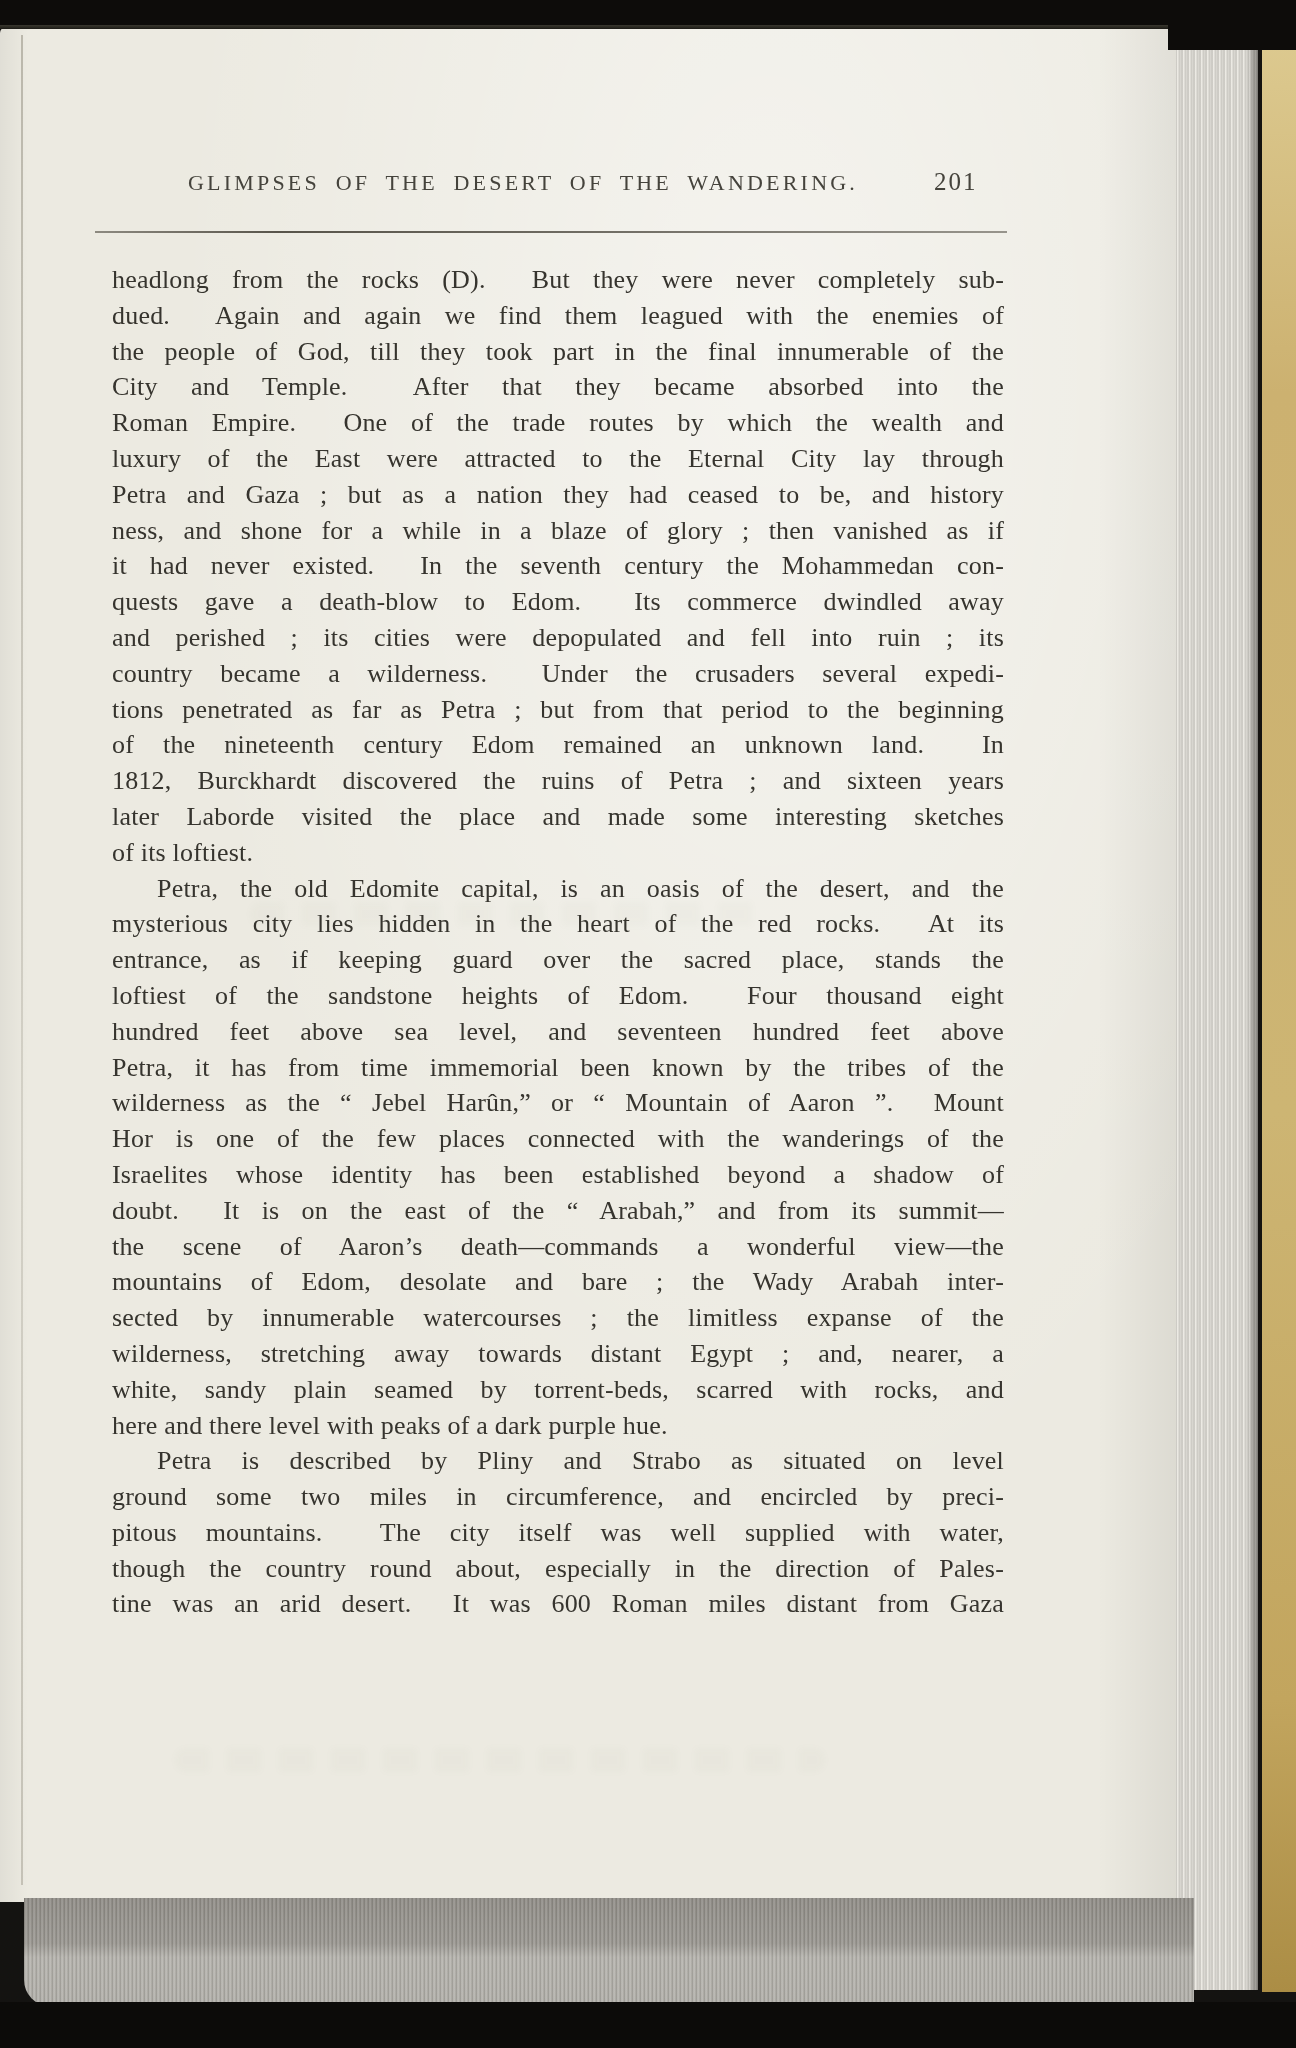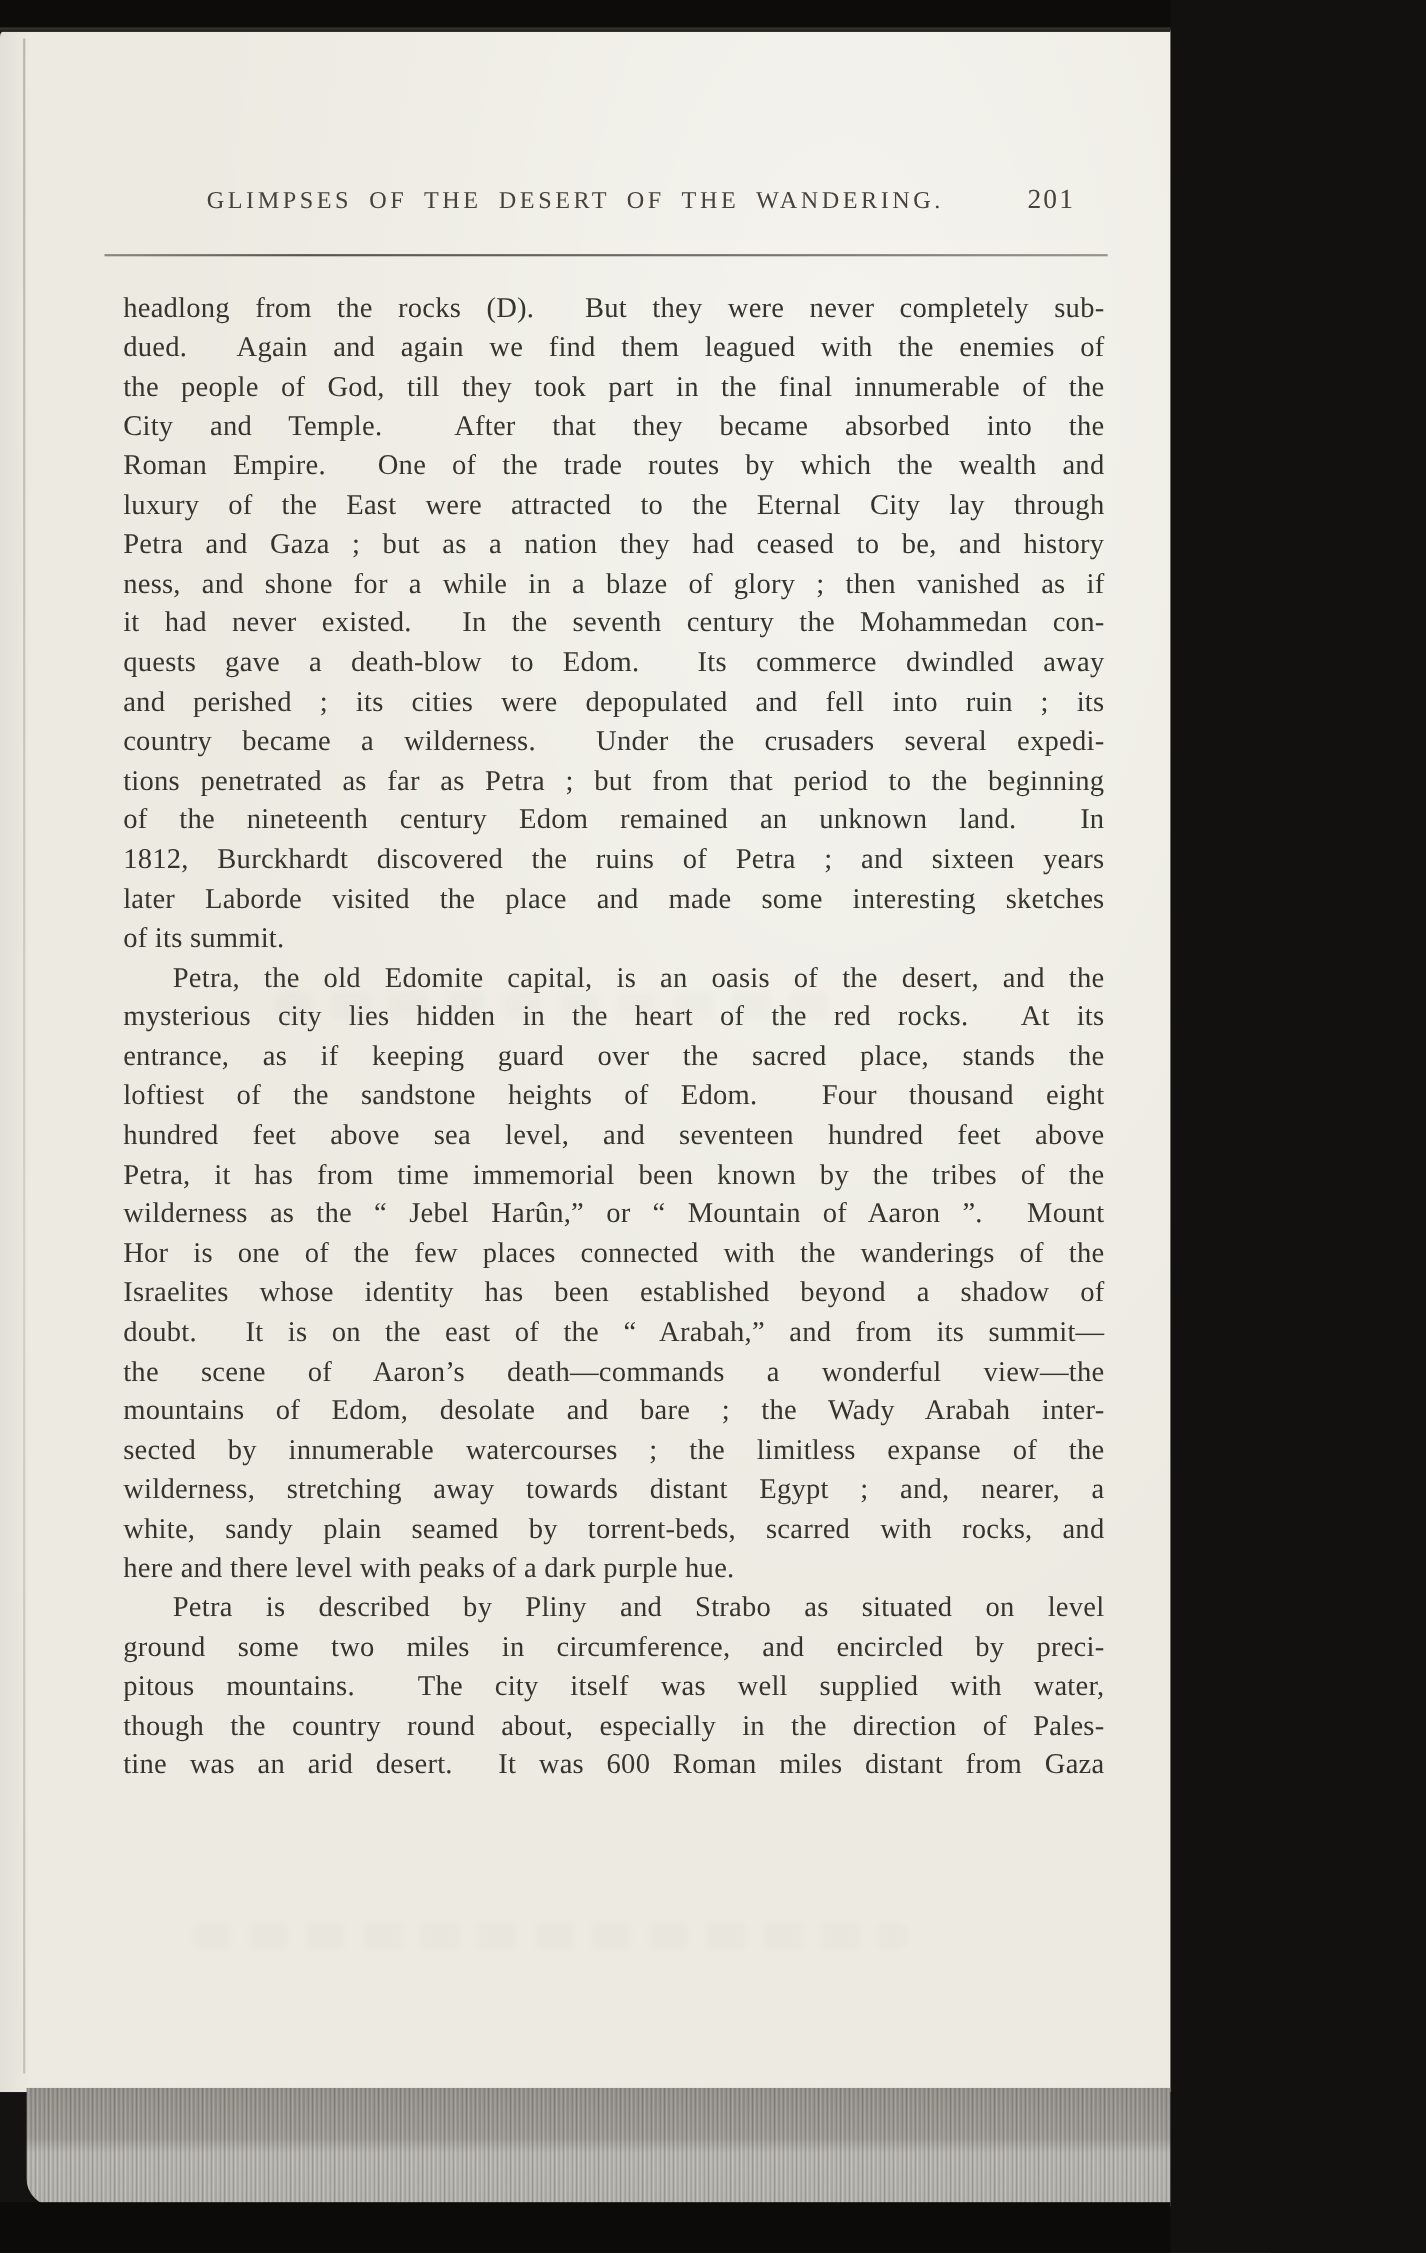--- a/index.html
+++ b/index.html
@@ -1,18 +1,18 @@
 <!DOCTYPE html>
 <html><head>
 <meta charset="utf-8">
 <style>
   html,body{margin:0;padding:0;background:#121110;}
   #canvas{
     position:relative;
-    width:1064px;height:2048px;
+    width:1296px;height:2048px;
     overflow:hidden;
     background:#141311;
     font-family:"Liberation Serif","DejaVu Serif",serif;
   }
   
   .top-band{
     position:absolute;left:0;top:0;width:1296px;height:25px;
     background:#0d0c0a;
   }
   .top-edge-line{
@@ -143,21 +143,21 @@
       <div class="line">Petra and Gaza ; but as a nation they had ceased to be, and history</div>
       <div class="line">ness, and shone for a while in a blaze of glory ; then vanished as if</div>
       <div class="line">it had never existed.&nbsp; In the seventh century the Mohammedan con-</div>
       <div class="line">quests gave a death-blow to Edom.&nbsp; Its commerce dwindled away</div>
       <div class="line">and perished ; its cities were depopulated and fell into ruin ; its</div>
       <div class="line">country became a wilderness.&nbsp; Under the crusaders several expedi-</div>
       <div class="line">tions penetrated as far as Petra ; but from that period to the beginning</div>
       <div class="line">of the nineteenth century Edom remained an unknown land.&nbsp; In</div>
       <div class="line">1812, Burckhardt discovered the ruins of Petra ; and sixteen years</div>
       <div class="line">later Laborde visited the place and made some interesting sketches</div>
-      <div class="line endline">of its summit.</div>
+      <div class="line endline">of its loftiest.</div>
       <div class="line indent">Petra, the old Edomite capital, is an oasis of the desert, and the</div>
       <div class="line">mysterious city lies hidden in the heart of the red rocks.&nbsp; At its</div>
       <div class="line">entrance, as if keeping guard over the sacred place, stands the</div>
       <div class="line">loftiest of the sandstone heights of Edom.&nbsp; Four thousand eight</div>
       <div class="line">hundred feet above sea level, and seventeen hundred feet above</div>
       <div class="line">Petra, it has from time immemorial been known by the tribes of the</div>
       <div class="line">wilderness as the “ Jebel Harûn,” or “ Mountain of Aaron ”.&nbsp; Mount</div>
       <div class="line">Hor is one of the few places connected with the wanderings of the</div>
       <div class="line">Israelites whose identity has been established beyond a shadow of</div>
       <div class="line">doubt.&nbsp; It is on the east of the “ Arabah,” and from its summit—</div>

